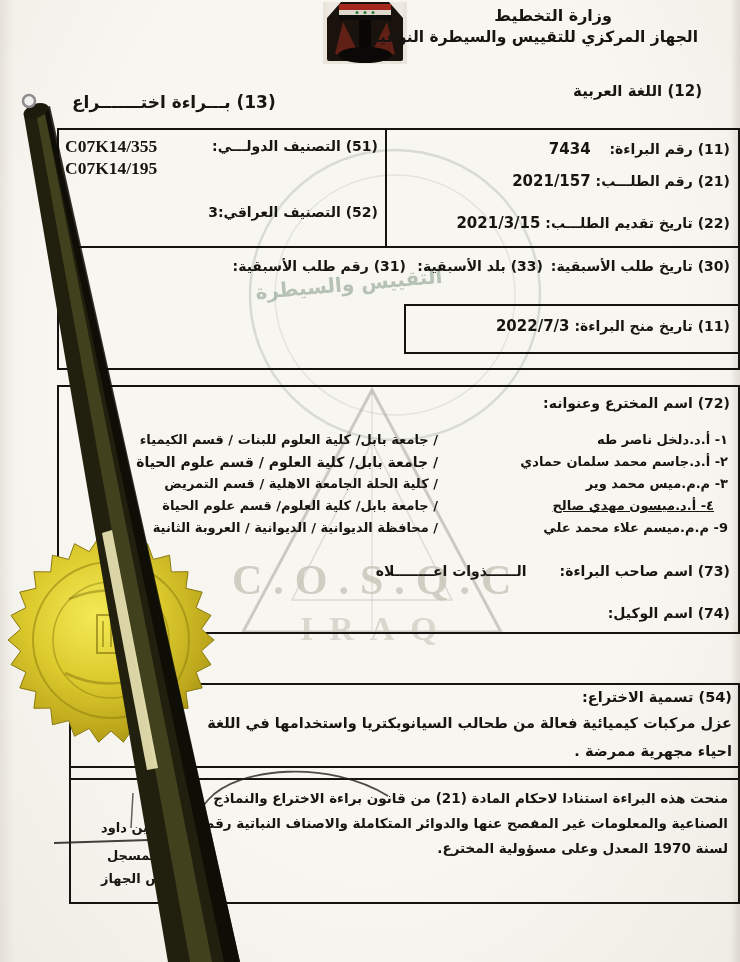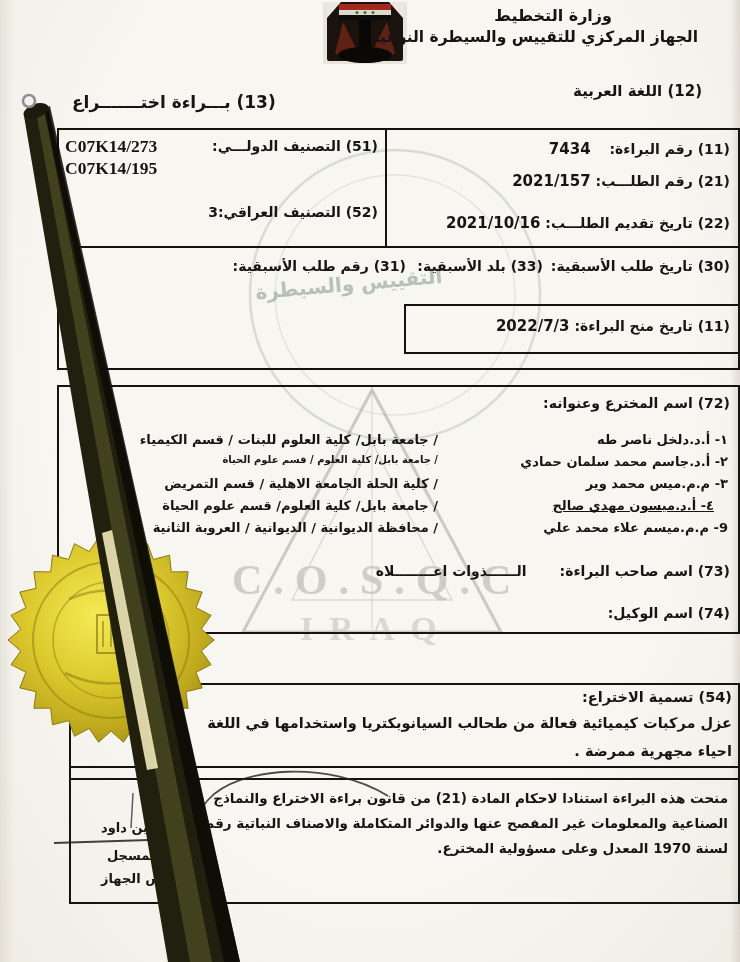--- a/index.html
+++ b/index.html
@@ -66,26 +66,26 @@
     <div class="abs lbl nw" style="right:8px;top:10px;">
       <span>(11) رقم البراءة:</span>
       <span style="margin-right:14px;font-size:15px;">7434</span>
     </div>
     <div class="abs lbl nw" style="right:8px;top:42px;">
       <span>(21) رقم الطلـــب:</span>
       <span style="font-size:15px;">2021/157</span>
     </div>
     <div class="abs lbl nw" style="right:8px;top:84px;">
       <span>(22) تاريخ تقديم الطلـــب:</span>
-      <span style="font-size:15px;">2021/10/16</span>
+      <span style="font-size:15px;">2021/3/15</span>
     </div>
 
     <div class="abs lbl nw" style="right:360px;top:8px;">(51) التصنيف الدولـــي:</div>
     <div class="abs b nw" style="left:6px;top:6px;direction:ltr;text-align:left;font-family:'Liberation Serif',serif;font-size:17.5px;line-height:1.25;">
-      <div>C07K14/273</div>
+      <div>C07K14/355</div>
       <div>C07K14/195</div>
     </div>
     <div class="abs lbl nw" style="right:360px;top:74px;">
       <span>(52) التصنيف العراقي:</span><span>3</span>
     </div>
 
     <div class="abs lbl nw" style="right:8px;top:128px;">(30) تاريخ طلب الأسبقية:</div>
     <div class="abs lbl nw" style="right:195px;top:128px;">(33) بلد الأسبقية:</div>
     <div class="abs lbl nw" style="right:332px;top:128px;">(31) رقم طلب الأسبقية:</div>
 
@@ -96,21 +96,21 @@
       </div>
     </div>
   </div>
 
   <div class="box" style="left:57px;top:385px;width:679px;height:245px;z-index:1;">
     <div class="abs lbl nw" style="right:8px;top:8px;">(72) اسم المخترع وعنوانه:</div>
 
     <div class="abs b nw" style="right:10px;top:45px;font-size:13px;">١- أ.د.دلخل ناصر طه</div>
     <div class="abs b nw" style="right:300px;top:45px;font-size:13px;">/ جامعة بابل/ كلية العلوم للبنات / قسم الكيمياء</div>
     <div class="abs b nw" style="right:10px;top:67px;font-size:13px;">٢- أ.د.جاسم محمد سلمان حمادي</div>
-    <div class="abs b nw" style="right:300px;top:67px;font-size:10px;">/ جامعة بابل/ كلية العلوم / قسم علوم الحياة</div>
+    <div class="abs b nw" style="right:300px;top:67px;font-size:14px;">/ جامعة بابل/ كلية العلوم / قسم علوم الحياة</div>
     <div class="abs b nw" style="right:10px;top:89px;font-size:13px;">٣- م.م.ميس محمد وير</div>
     <div class="abs b nw" style="right:300px;top:89px;font-size:13px;">/ كلية الحلة الجامعة الاهلية / قسم التمريض</div>
     <div class="abs b nw" style="right:24px;top:111px;font-size:13px;text-decoration:underline;">٤- أ.د.ميسون مهدي صالح</div>
     <div class="abs b nw" style="right:300px;top:111px;font-size:13px;">/ جامعة بابل/ كلية العلوم/ قسم علوم الحياة</div>
     <div class="abs b nw" style="right:10px;top:133px;font-size:13px;">9- م.م.ميسم علاء محمد علي</div>
     <div class="abs b nw" style="right:300px;top:133px;font-size:13px;">/ محافظة الديوانية / الديوانية / العروبة الثانية</div>
 
     <div class="abs lbl nw" style="right:8px;top:176px;">
       <span>(73) اسم صاحب البراءة:</span>
       <span style="margin-right:28px;">الــــــذوات اعــــــــلاه</span>

